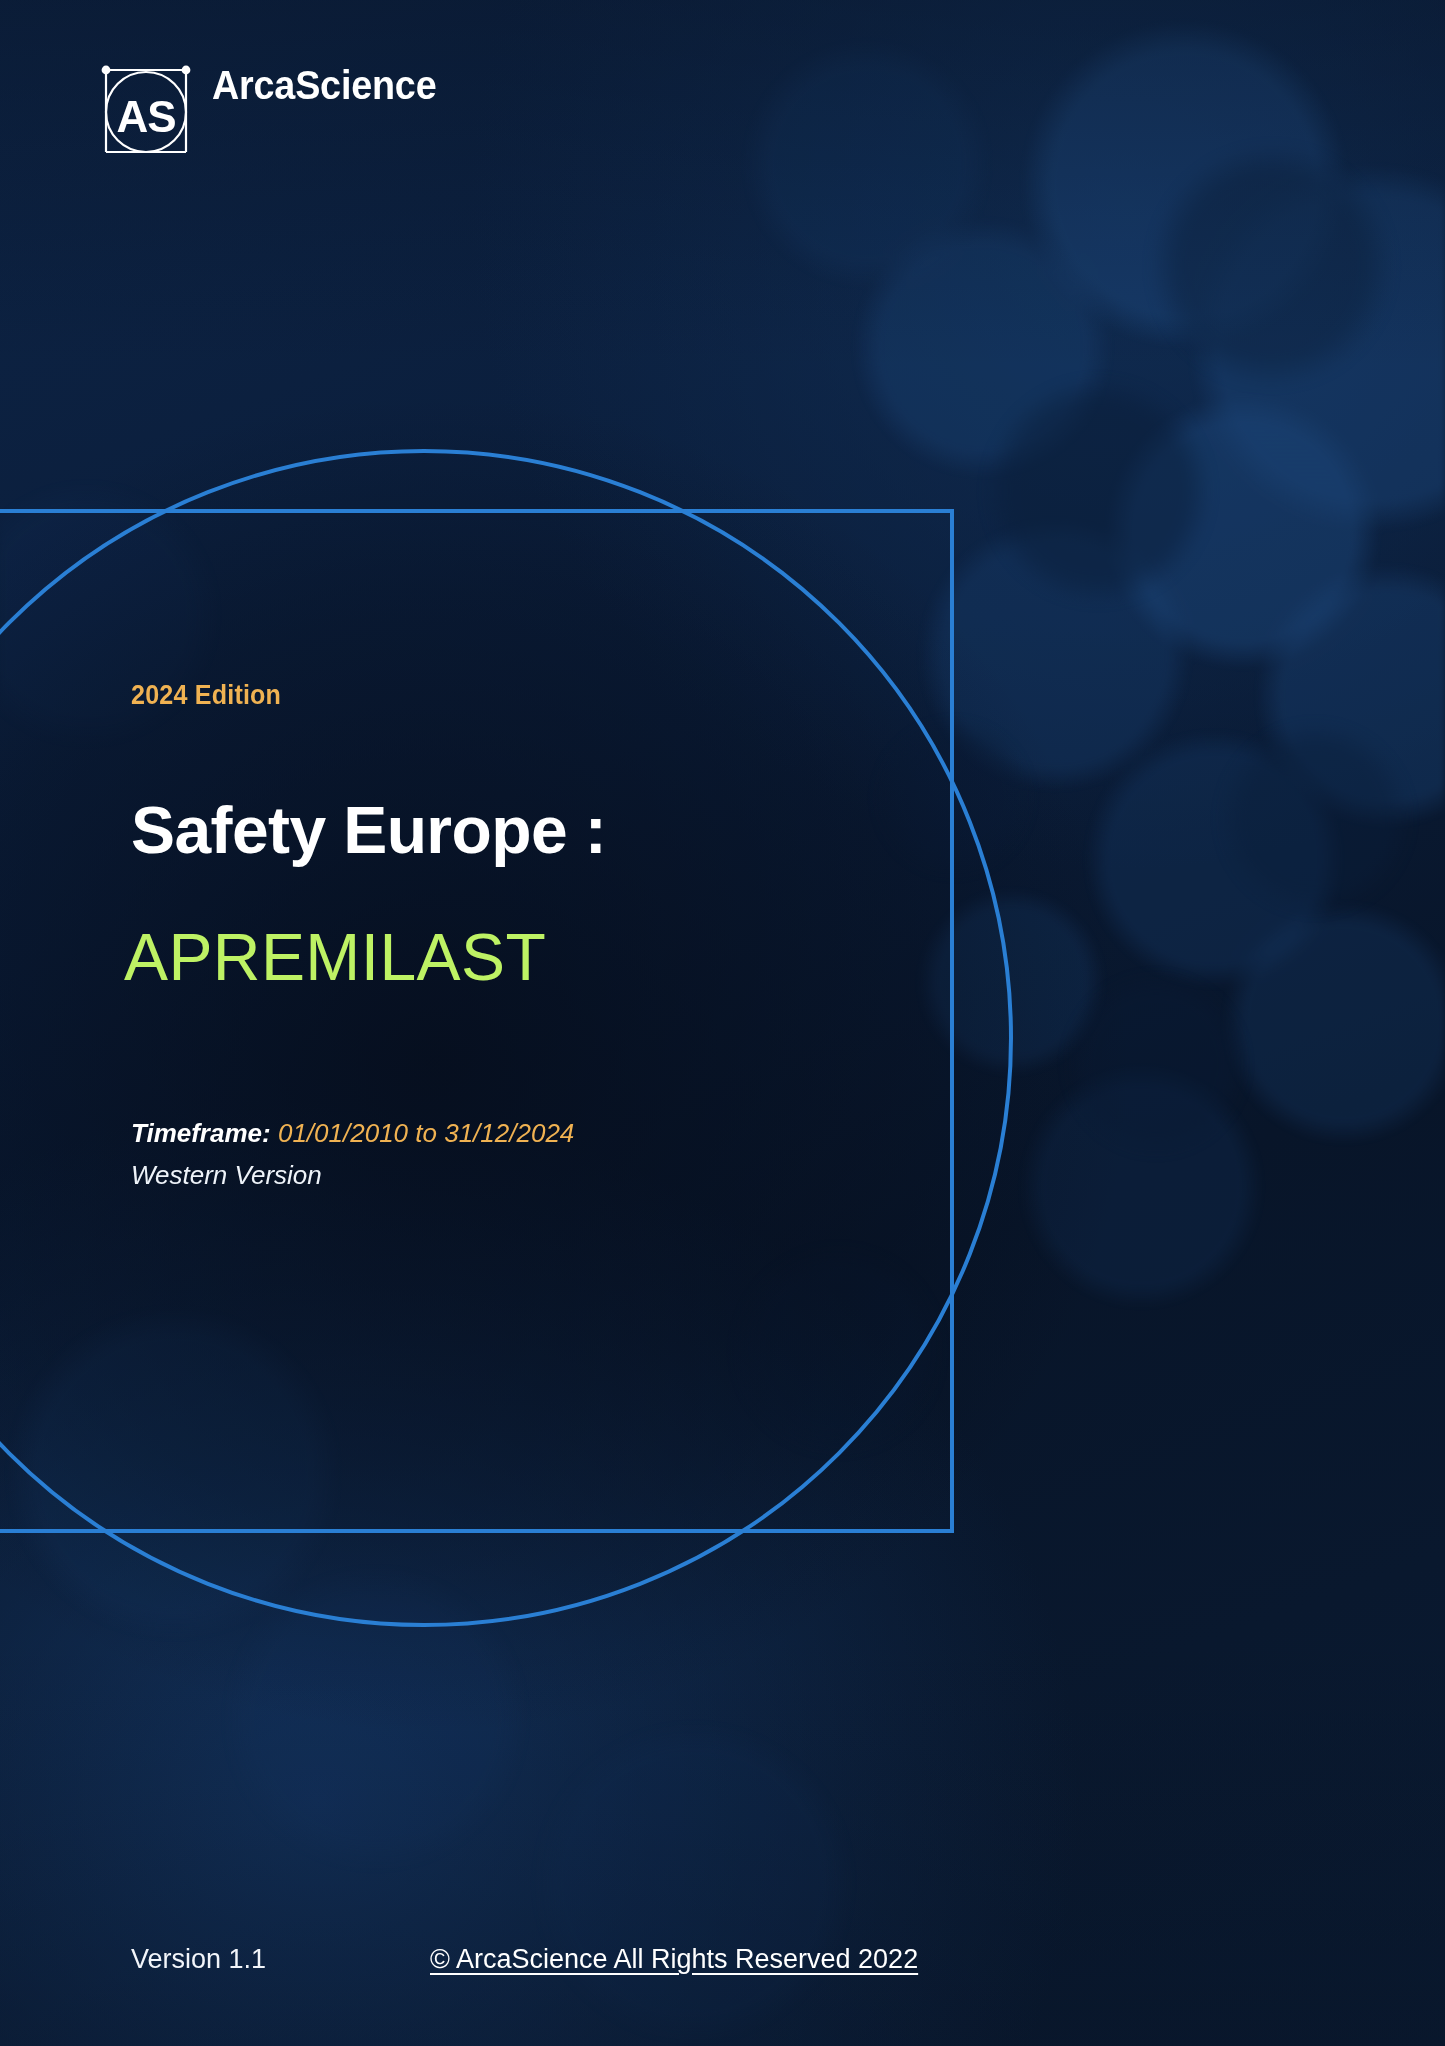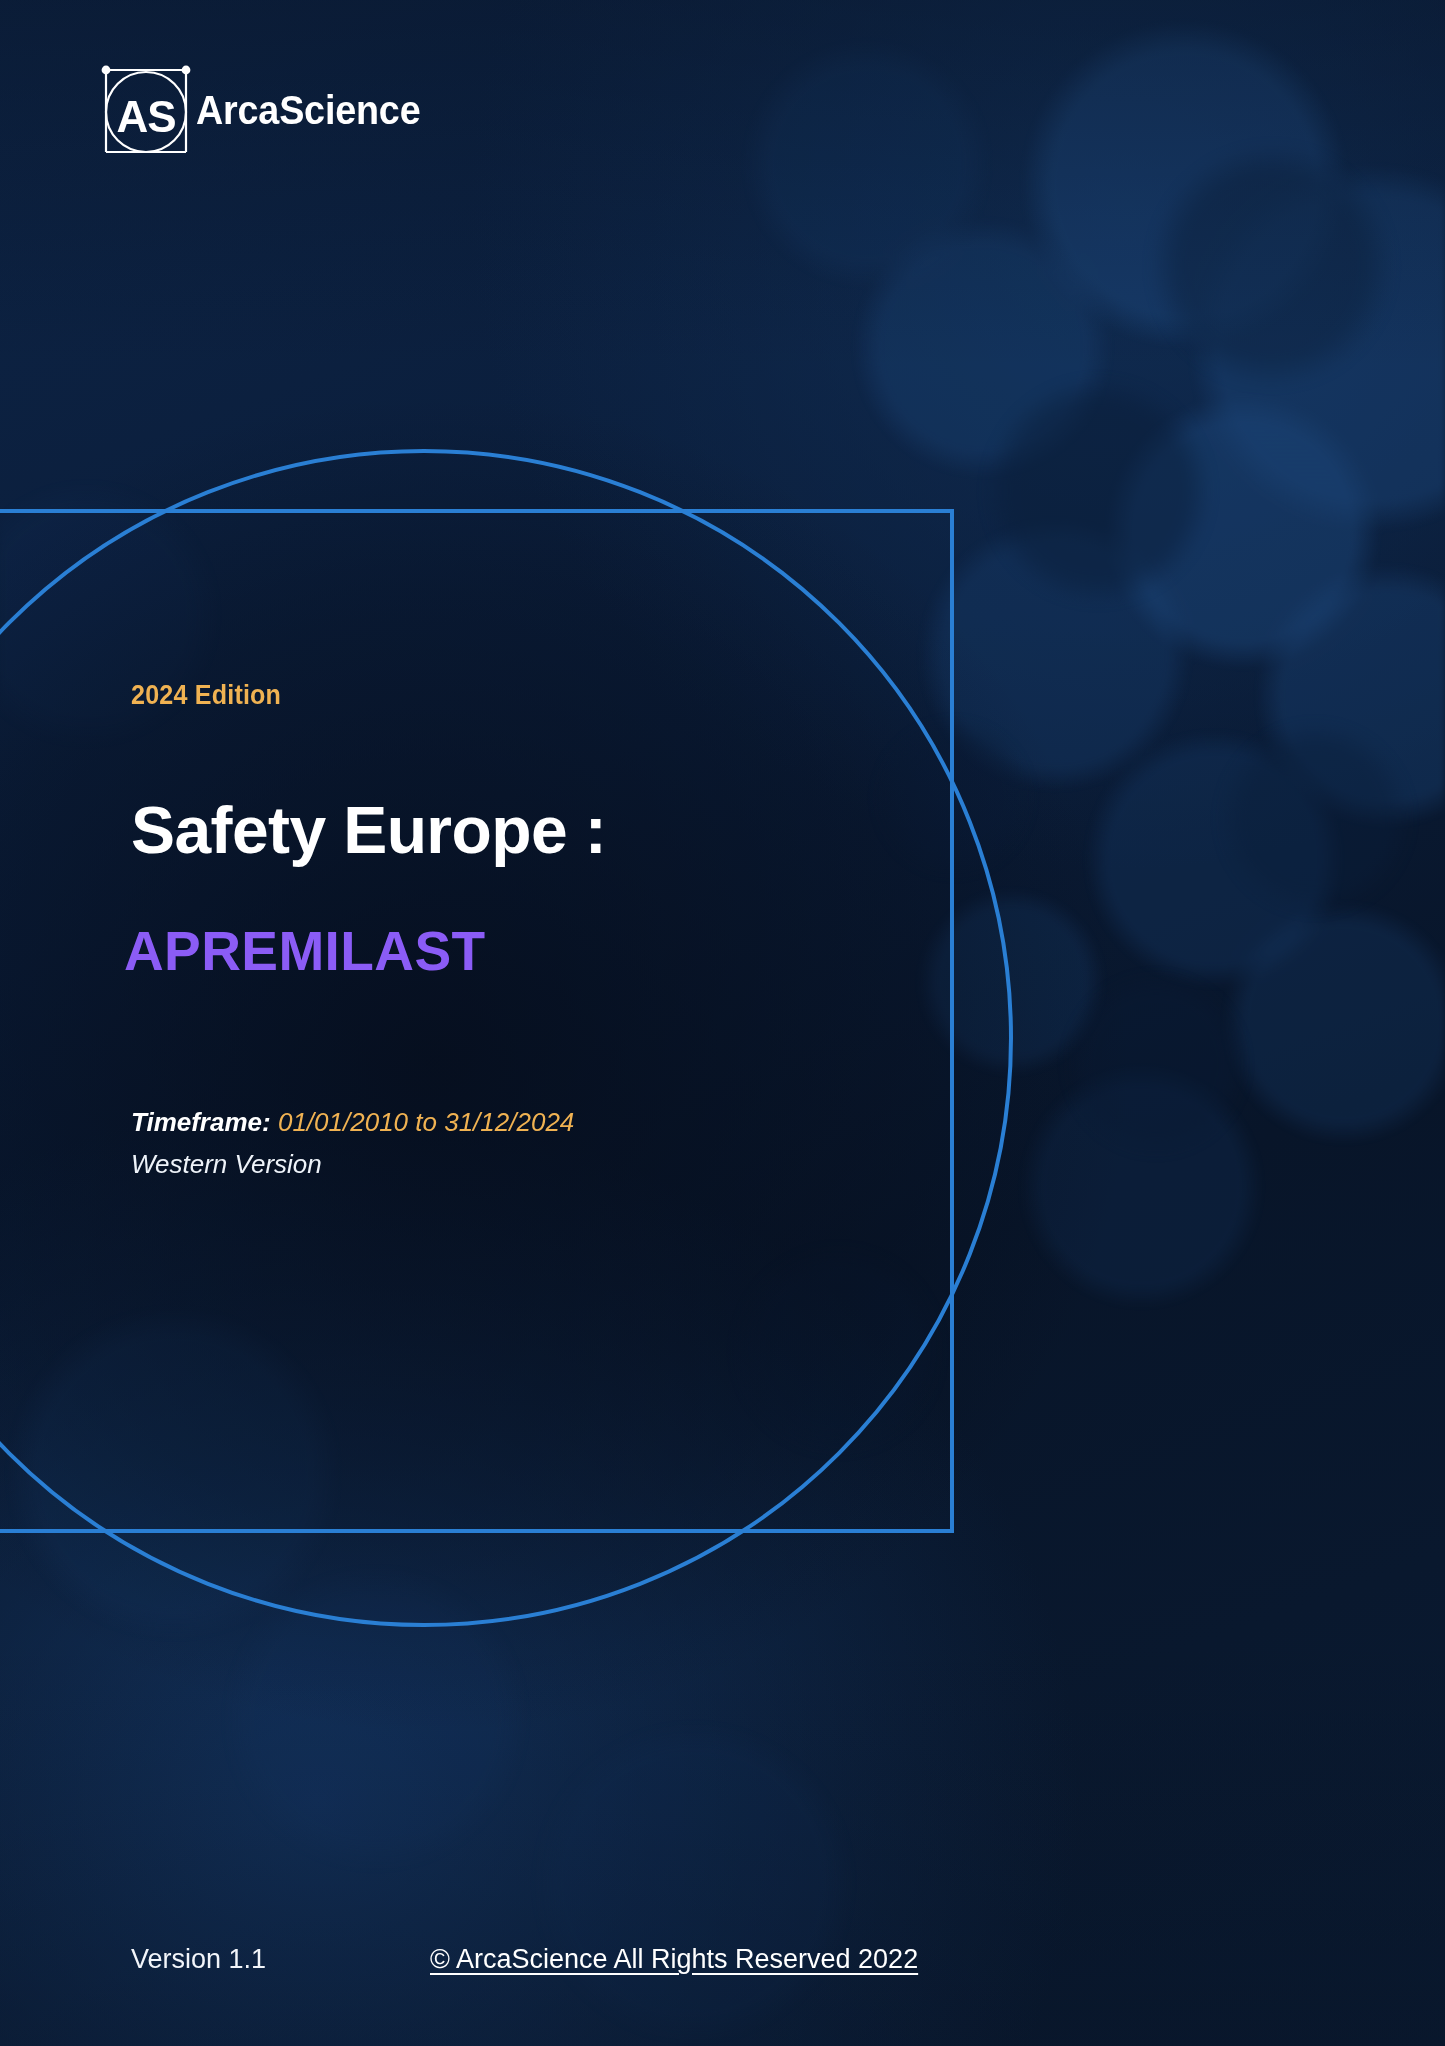--- a/index.html
+++ b/index.html
@@ -83,22 +83,21 @@
     pointer-events: none;
   }
   .frame svg { display: block; }
 
   
   .logo {
     position: absolute;
     left: 98px;
     top: 62px;
     display: flex;
-    align-items: center;
-    gap: 2px;
+    gap: 18px;
   }
   .logo-mark { width: 96px; height: 96px; display: block; }
   .logo-word {
     color: #ffffff;
     font-size: 41px;
     font-weight: 700;
     letter-spacing: -0.2px;
     font-family: "Liberation Sans Narrow", "Liberation Sans", sans-serif;
     transform: scaleX(0.92);
     transform-origin: left center;
@@ -129,23 +128,23 @@
     line-height: 1.03;
     color: #ffffff;
     letter-spacing: -0.6px;
   }
   .title .line2 { display: block; margin-top: 20px; }
   .title .accent { color: #f0b252; }
   .title .dash { color: #ffffff; font-weight: 400; }
 
   .drug {
     margin: 58px 0 0 -7px;
-    font-size: 55px;
-    font-weight: 700;
-    color: #8b5cf6;
+    font-size: 66px;
+    font-weight: 400;
+    color: #bef264;
     letter-spacing: 0.4px;
     line-height: 1.05;
   }
 
   .meta {
     margin-top: 120px;
     font-style: italic;
   }
   .meta-row {
     font-size: 26px;

